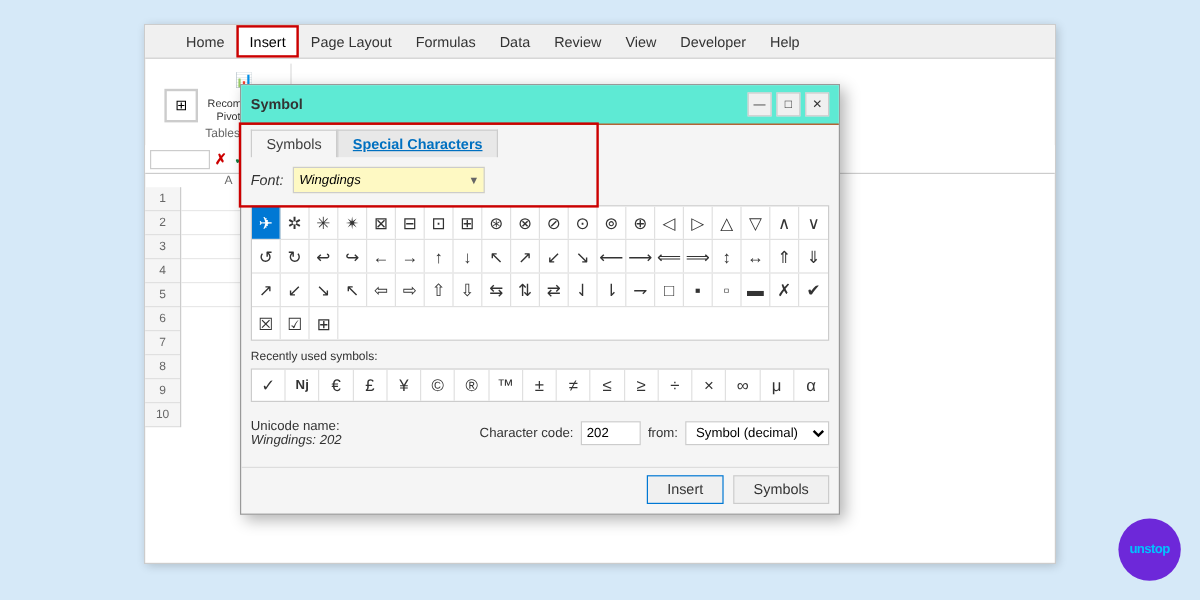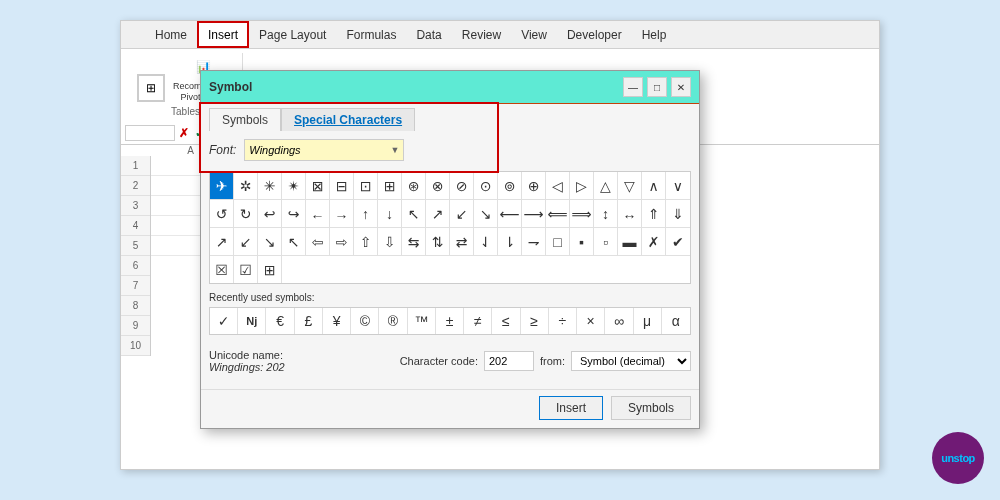--- a/index.html
+++ b/index.html
@@ -392,21 +392,21 @@
     .action-btn.primary {
       border-color: #0078d4;
       color: #333;
     }
 
     
     .unstop-logo {
       position: absolute;
       bottom: 16px;
       right: 16px;
-      background: #701a75;
+      background: #6d28d9;
       border-radius: 50%;
       width: 52px;
       height: 52px;
       display: flex;
       align-items: center;
       justify-content: center;
       color: #fff;
       font-size: 11px;
       font-weight: 700;
       letter-spacing: -0.5px;

